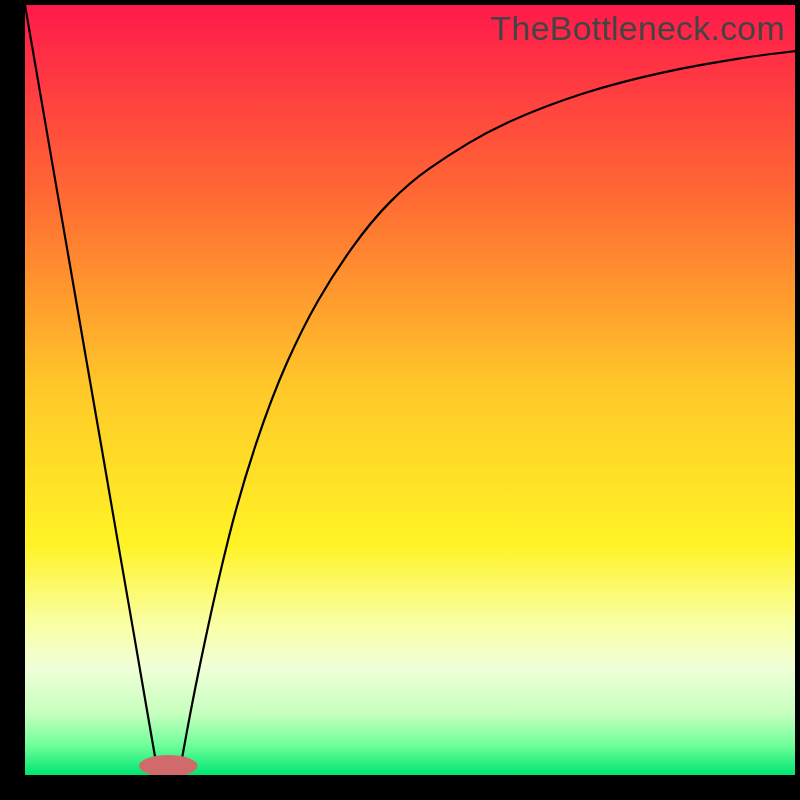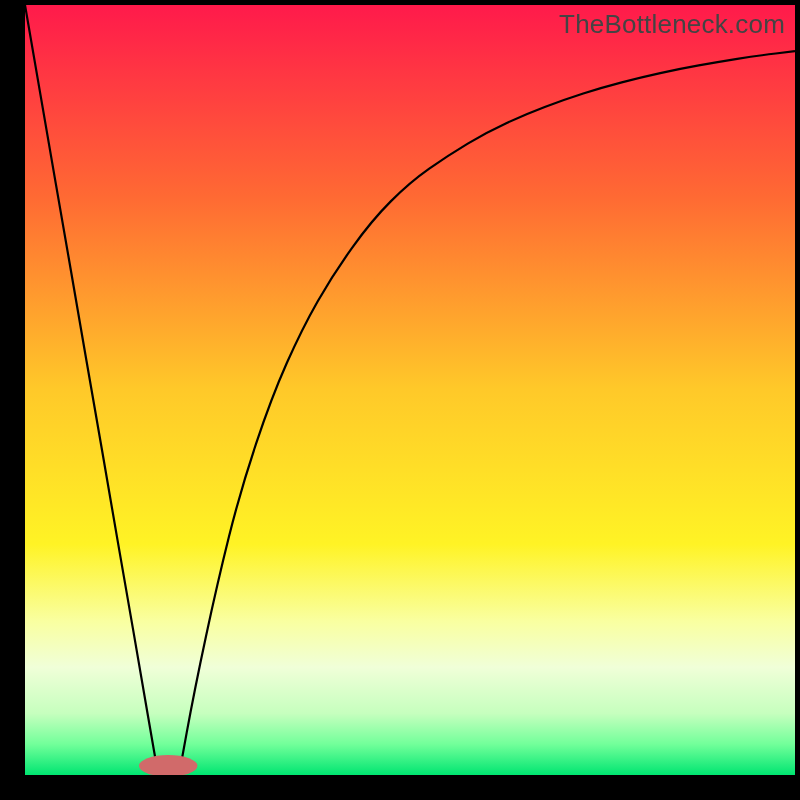--- a/index.html
+++ b/index.html
@@ -23,21 +23,21 @@
     top: 5px;
     width: 770px;
     height: 770px;
     overflow: hidden;
   }
   .watermark {
     position: absolute;
     top: 4px;
     right: 10px;
     color: #444;
-    font-size: 26px;
+    font-size: 34px;
     font-weight: 500;
     letter-spacing: 0.2px;
     user-select: none;
   }
   svg { display: block; }
 </style>
 </head>
 <body>
 
 <div class="frame">

